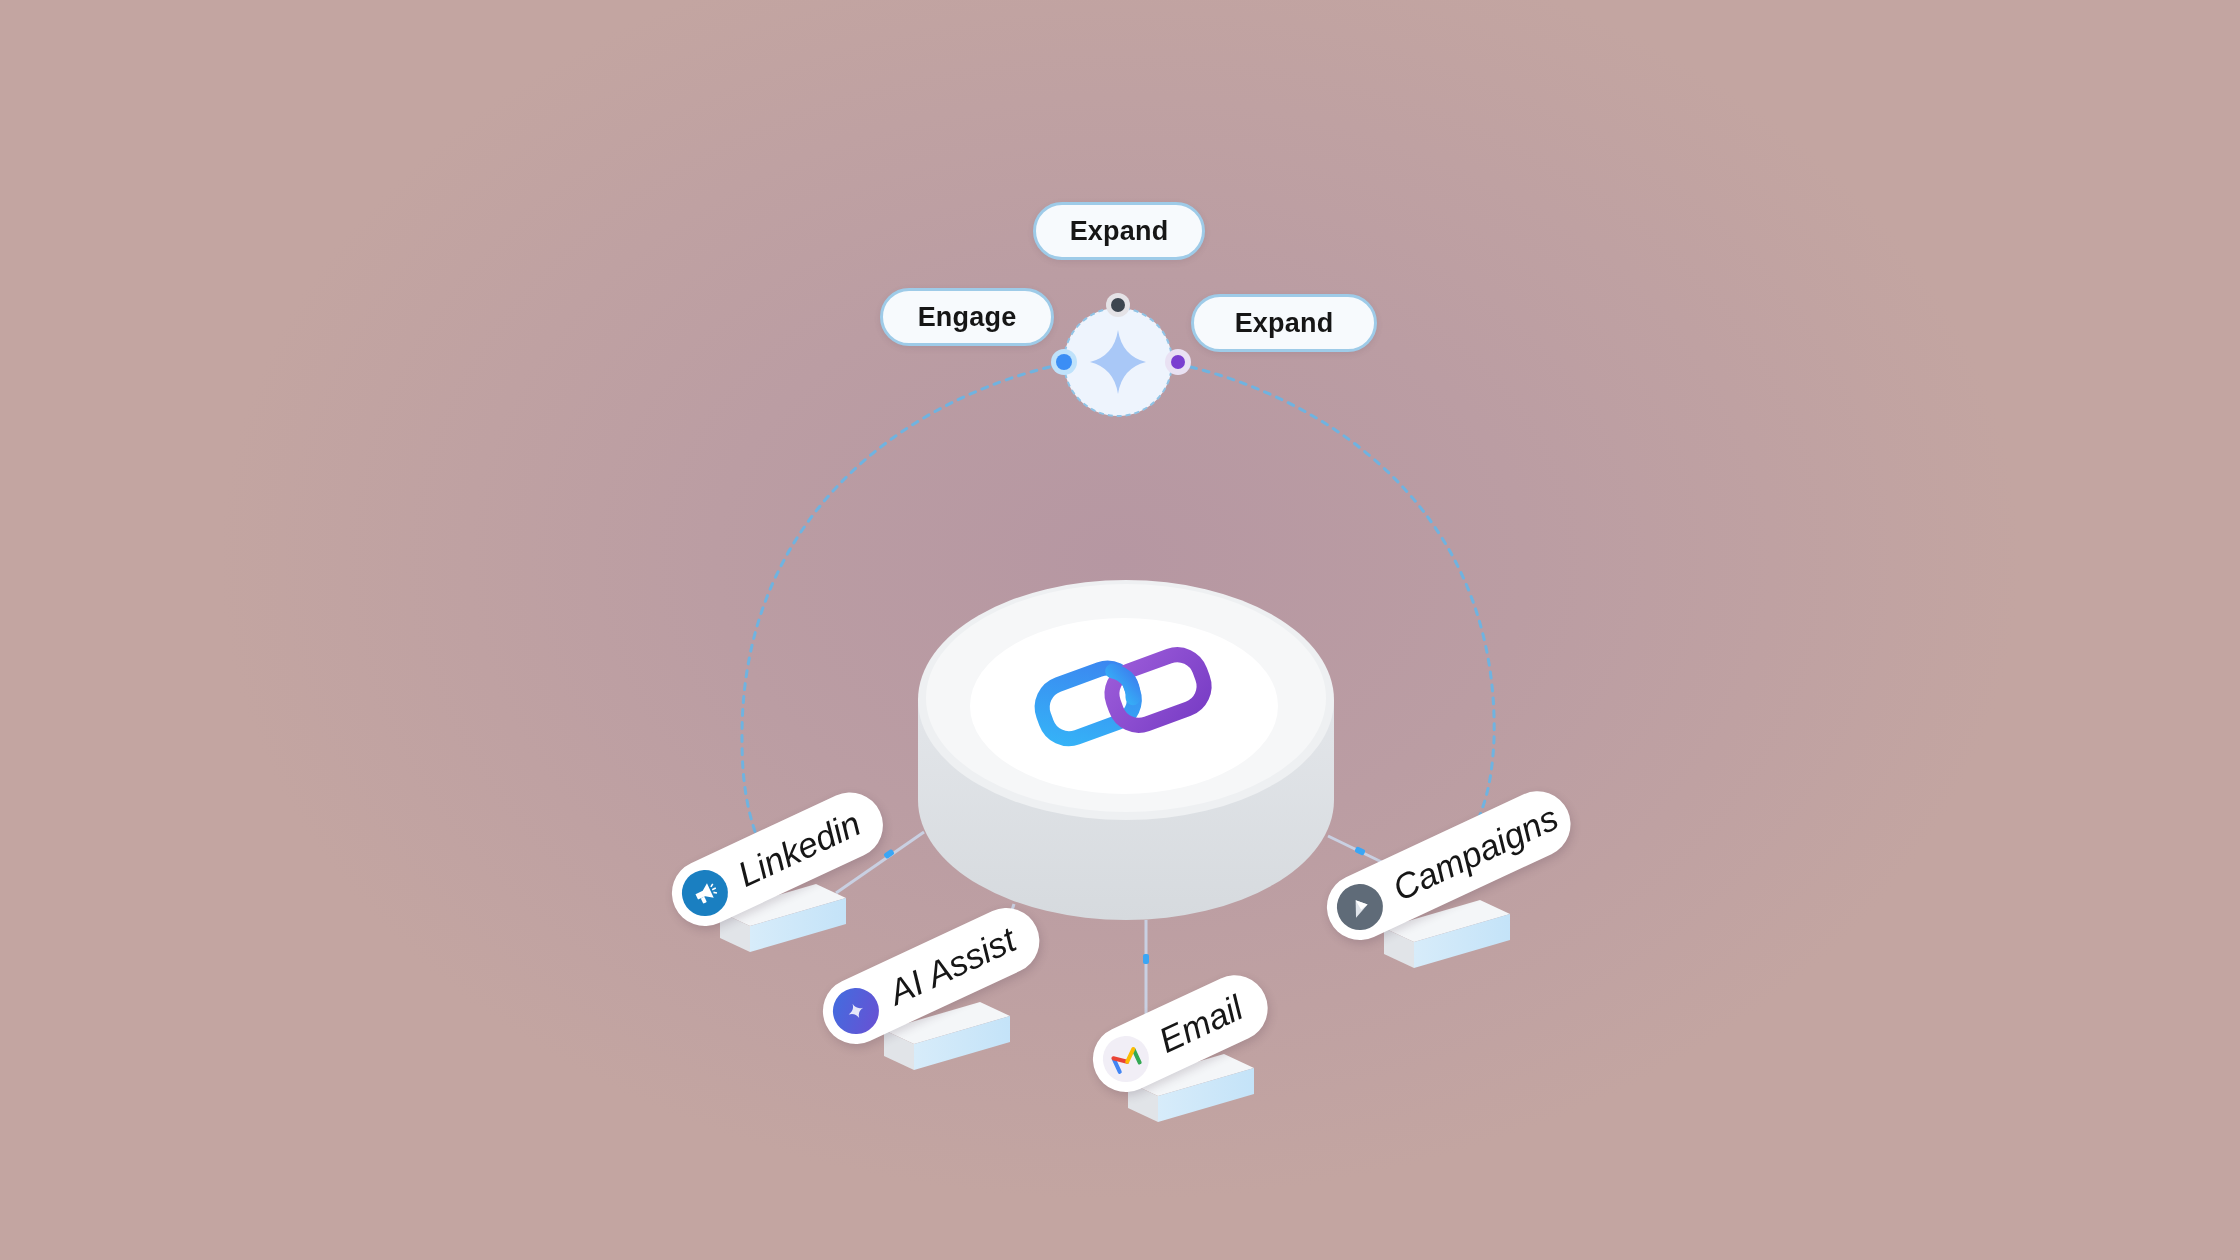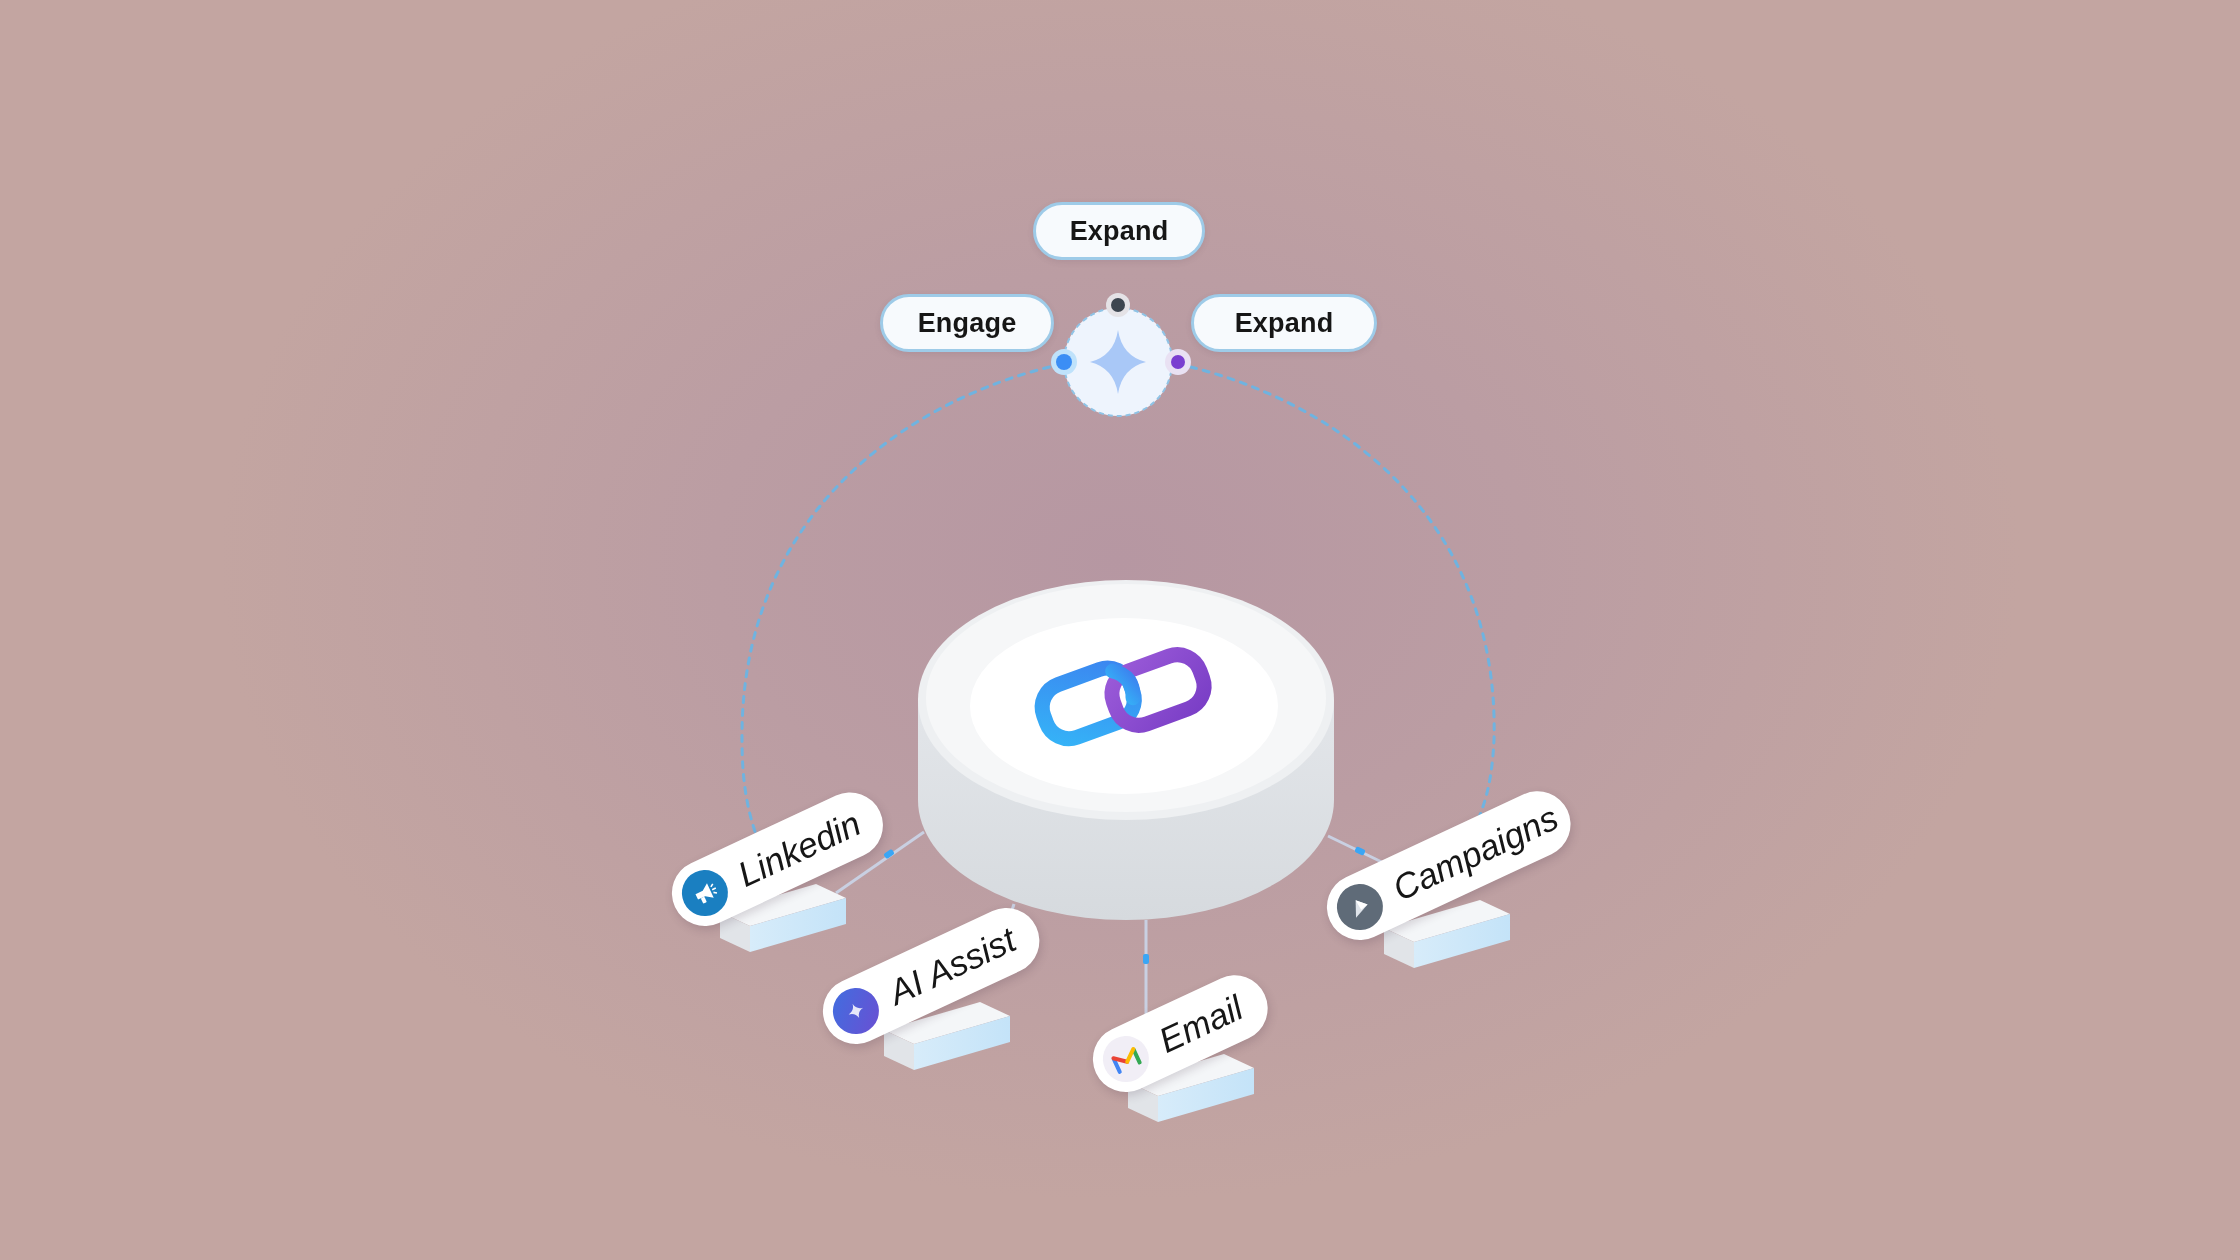--- a/index.html
+++ b/index.html
@@ -123,21 +123,21 @@
     <circle cx="1118" cy="305" r="12" fill="#e4e2e6"></circle>
     <circle cx="1118" cy="305" r="7" fill="#3d4650"></circle>
     <circle cx="1064" cy="362" r="13" fill="#bfe2fb"></circle>
     <circle cx="1064" cy="362" r="8" fill="#3b8ef5"></circle>
     <circle cx="1178" cy="362" r="13" fill="#e9e1f3"></circle>
     <circle cx="1178" cy="362" r="7" fill="#7a3fd0"></circle>
   </g>
 </svg>
 
 <div class="pill" style="left:1033px; top:202px; width:172px;">Expand</div>
-<div class="pill" style="left:880px; top:294px; width:174px;">Engage</div>
+<div class="pill" style="left:880px; top:288px; width:174px;">Engage</div>
 <div class="pill" style="left:1191px; top:294px; width:186px;">Expand</div>
 
 <div class="card" style="left:675px; top:874px; width:226px; transform:rotate(-25deg);">
   <div class="ico" style="background:#1a7fc1;">
     <svg width="26" height="26" viewBox="0 0 26 26">
         <path d="M4 10 L12 10 L19 5 L19 21 L12 16 L4 16 Z" fill="#ffffff"></path>
         <rect x="7" y="16" width="4" height="6" rx="1" fill="#ffffff"></rect>
         <path d="M21 10 L24 8 M21 13 L25 13 M21 16 L24 18" stroke="#ffffff" stroke-width="1.6"></path>
       </svg>
   </div>

